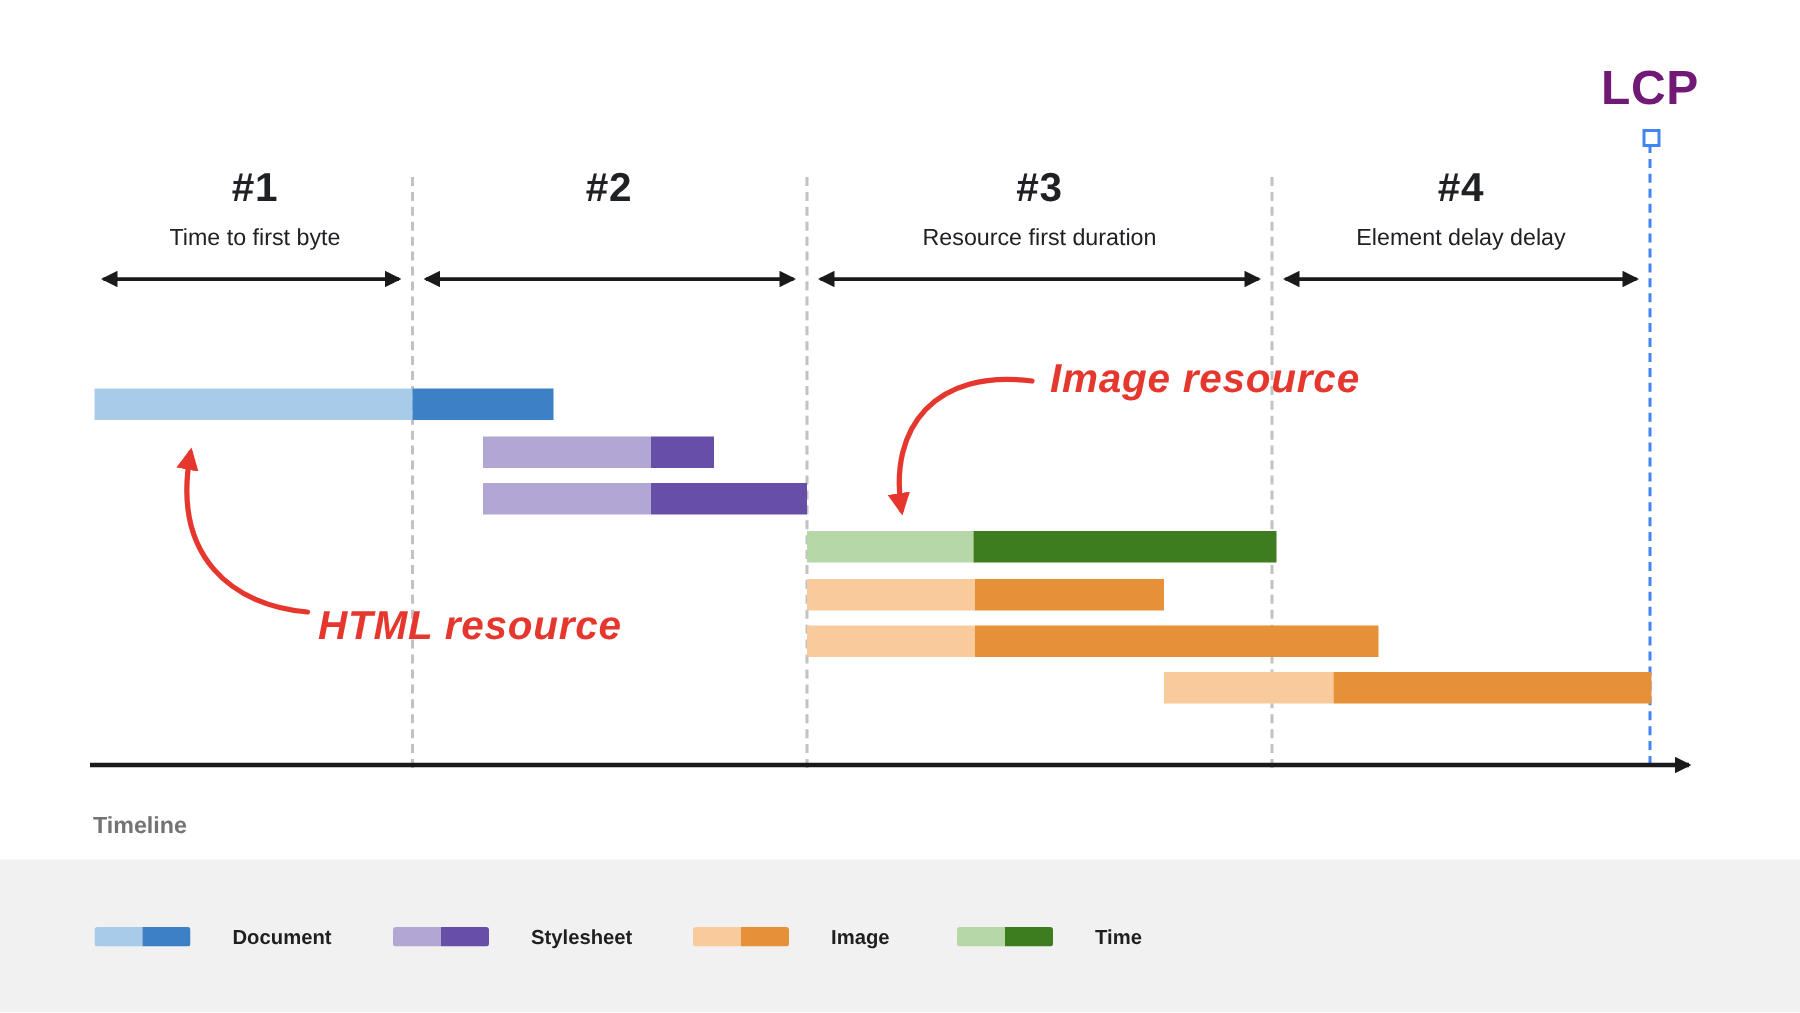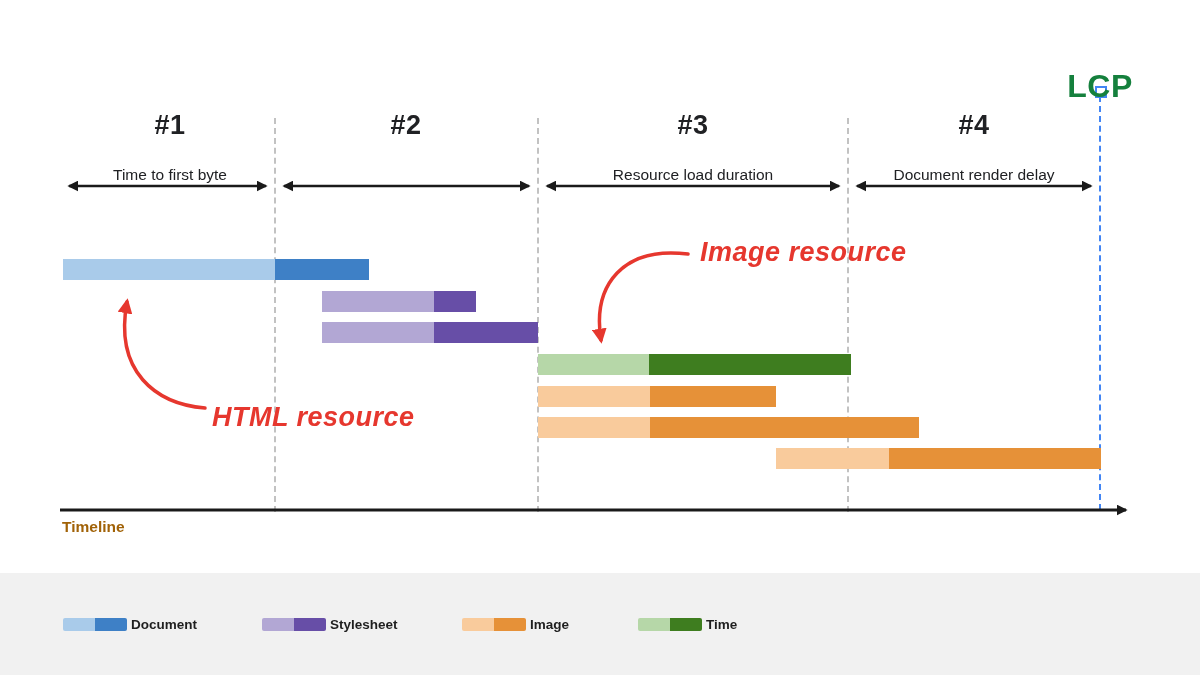--- a/index.html
+++ b/index.html
@@ -7,34 +7,34 @@
     position:relative;width:1200px;height:675px;overflow:hidden;background:#ffffff;
     font-family:"Liberation Sans","DejaVu Sans",sans-serif;color:#202124;
   }
   
   .sep{position:absolute;top:118px;height:394px;width:0;border-left:2px dashed #c2c2c2;}
   .lcp-line{position:absolute;left:1099px;top:96px;height:414px;width:0;border-left:2px dashed #4285F4;}
   .lcp-handle{position:absolute;left:1095px;top:86px;width:8px;height:8px;background:#fff;border:2px solid #4285F4;}
   
   .phase{position:absolute;top:110px;text-align:center;}
   .phase-number{font-size:27px;font-weight:700;letter-spacing:.5px;}
-  .phase-label{font-size:15.5px;margin-top:25px;}
+  .phase-label{font-size:15.5px;margin-top:9px;}
   
   .lcp-title{position:absolute;left:1060px;top:40px;width:80px;text-align:center;
-    font-size:32px;font-weight:800;letter-spacing:.5px;color:#15803d;margin-top:28px;}
+    font-size:32px;font-weight:800;letter-spacing:.5px;color:#701a75;}
   
   .bar-seg{position:absolute;height:21px;}
   
-  .timeline-label{position:absolute;left:62px;top:518px;font-size:15.5px;font-weight:700;color:#a16207;}
+  .timeline-label{position:absolute;left:62px;top:542px;font-size:15.5px;font-weight:700;color:#737373;}
   
   .annotation{position:absolute;color:#E6372E;font-style:italic;font-weight:700;
     font-size:27px;letter-spacing:.5px;white-space:nowrap;}
   
   .legend-strip{position:absolute;left:0;top:573px;width:1200px;height:102px;background:#f1f1f1;}
-  .legend-item{position:absolute;top:44px;display:flex;align-items:center;gap:4px;}
+  .legend-item{position:absolute;top:44px;display:flex;align-items:center;gap:28px;}
   .swatch{display:flex;width:64px;height:13px;border-radius:2px;overflow:hidden;}
   .sw-light,.sw-dark{width:32px;height:13px;}
   .legend-label{font-size:13.5px;font-weight:700;color:#1f1f1f;}
   
   .overlay{position:absolute;left:0;top:0;pointer-events:none;}
 </style>
 </head>
 <body>
 
 <div class="canvas">
@@ -49,25 +49,25 @@
 
   <div class="phase" style="left:60px;width:220px">
     <div class="phase-number">#1</div>
     <div class="phase-label">Time to first byte</div>
   </div>
   <div class="phase" style="left:276px;width:260px">
     <div class="phase-number">#2</div>
   </div>
   <div class="phase" style="left:543px;width:300px">
     <div class="phase-number">#3</div>
-    <div class="phase-label">Resource load duration</div>
+    <div class="phase-label">Resource first duration</div>
   </div>
   <div class="phase" style="left:849px;width:250px">
     <div class="phase-number">#4</div>
-    <div class="phase-label">Document render delay</div>
+    <div class="phase-label">Element delay delay</div>
   </div>
 
   <div id="bars-layer">
       <div class="bar-seg" style="left: 63px; top: 259px; width: 212px; background: rgb(169, 203, 234);"></div>
       <div class="bar-seg" style="left: 275px; top: 259px; width: 94px; background: rgb(62, 128, 198);"></div>
       <div class="bar-seg" style="left: 322px; top: 291px; width: 112px; background: rgb(178, 167, 212);"></div>
       <div class="bar-seg" style="left: 434px; top: 291px; width: 42px; background: rgb(103, 78, 167);"></div>
       <div class="bar-seg" style="left: 322px; top: 322px; width: 112px; background: rgb(178, 167, 212);"></div>
       <div class="bar-seg" style="left: 434px; top: 322px; width: 104px; background: rgb(103, 78, 167);"></div>
       <div class="bar-seg" style="left: 538px; top: 354px; width: 111px; background: rgb(182, 215, 168);"></div>

